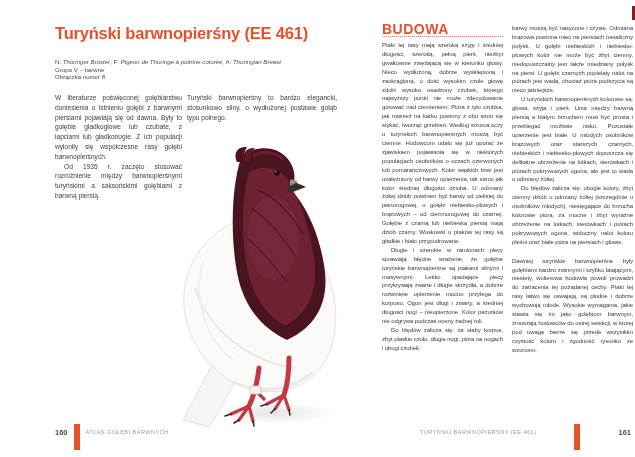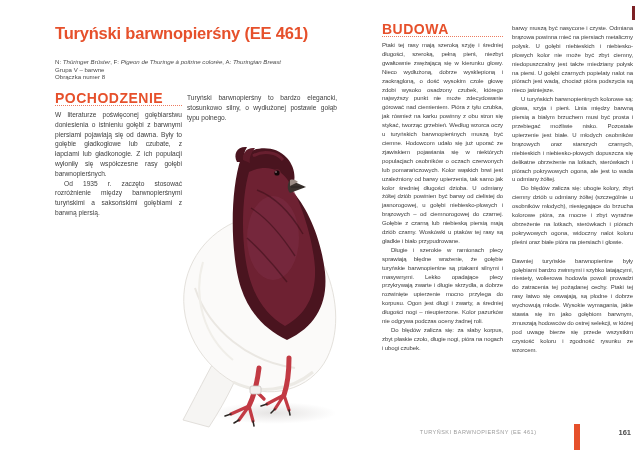--- a/index.html
+++ b/index.html
@@ -46,21 +46,20 @@
 
   <div class="title">Turyński barwnopierśny (EE 461)</div>
   <div class="names">
     <div><span>N: </span><span class="it">Thüringer Brüster</span><span>, F: </span><span class="it">Pigeon de Thuringe à poitrine colorée</span><span>, A: </span><span class="it">Thuringian Breast</span></div>
     <div>Grupa V – barwne</div>
     <div>Obrączka numer 8</div>
   </div>
 
   <div class="col col-origin">
     <div class="section">
-      <div class="heading">POCHODZENIE</div>
       <p>W literaturze poświęconej gołębiarstwu doniesienia o istnieniu gołębi z barwnymi piersiami pojawiają się od dawna. Były to gołębie gładkogłowe lub czubate, z łapciami lub gładkonogie. Z ich populacji wyłoniły się współczesne rasy gołębi barwnopierśnych.</p>
       <p class="ind">Od 1935 r. zaczęto stosować rozróżnienie między barwnopierśnymi turyńskimi a saksońskimi gołębiami z barwną piersią.</p>
     </div>
   </div>
 
   <div class="col col-general">
     <div class="section">
       <p>Turyński barwnopierśny to bardzo elegancki, stosunkowo silny, o wydłużonej postawie gołąb typu polnego.</p>
     </div>
   </div>
@@ -121,20 +120,25 @@
     <div class="section">
       <p>barwy muszą być nasycone i czyste. Odmiana brązowa powinna mieć na piersiach metaliczny połysk. U gołębi niebieskich i niebiesko-płowych kolor nie może być zbyt ciemny, niedopuszczalny jest także miedziany połysk na piersi. U gołębi czarnych popielaty nalot na piórach jest wadą, chociaż pióra podszycia są nieco jaśniejsze.</p>
       <p class="ind">U turyńskich barwnopierśnych kolorowe są: głowa, szyja i pierś. Linia między barwną piersią a białym brzuchem musi być prosta i przebiegać możliwie nisko. Pozostałe upierzenie jest białe. U młodych osobników brązowych oraz starszych czarnych, niebieskich i niebiesko-płowych dopuszcza się delikatne obrzeżenie na lotkach, sterówkach i piórach pokrywowych ogona, ale jest to wada u odmiany żółtej.</p>
       <p class="ind">Do błędów zalicza się: ubogie kolory, zbyt ciemny dziób u odmiany żółtej (szczególnie u osobników młodych), niesięgające do brzucha kolorowe pióra, za mocne i zbyt wyraźne obrzeżenie na lotkach, sterówkach i piórach pokrywowych ogona, widoczny nalot koloru pleśni oraz białe pióra na piersiach i głowie.</p>
     </div>
     <div class="section">
       <p>Dawniej turyńskie barwnopierśne były gołębiami bardzo zwinnymi i szybko latającymi, niestety, wolierowa hodowla powoli prowadzi do zatracenia tej pożądanej cechy. Ptaki tej rasy łatwo się oswajają, są płodne i dobrze wychowują młode. Wysokie wymagania, jakie stawia się im jako gołębiom barwnym, zmuszają hodowców do ostrej selekcji, w której pod uwagę bierze się przede wszystkim czystość koloru i zgodność rysunku ze wzorcem.</p>
     </div>
   </div>
 
+  <div class="footer footer-left">
+    <span class="pagenum">160</span>
+    <span class="bar"></span>
+    <span class="foot-label">ATLAS GOŁĘBI BARWNYCH</span>
+  </div>
 
   <div class="footer footer-right">
     <span class="foot-label">TURYŃSKI BARWNOPIERŚNY (EE 461)</span>
     <span class="bar"></span>
     <span class="pagenum">161</span>
   </div>
 
 </div>
 
 </body></html>

